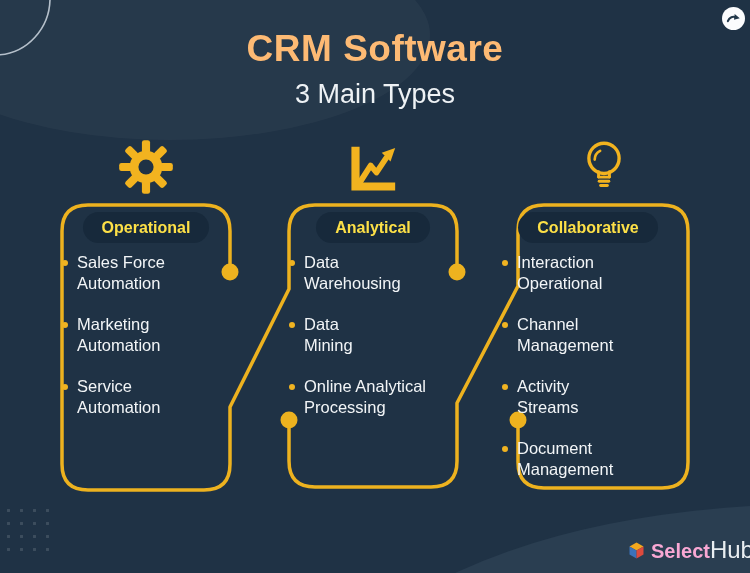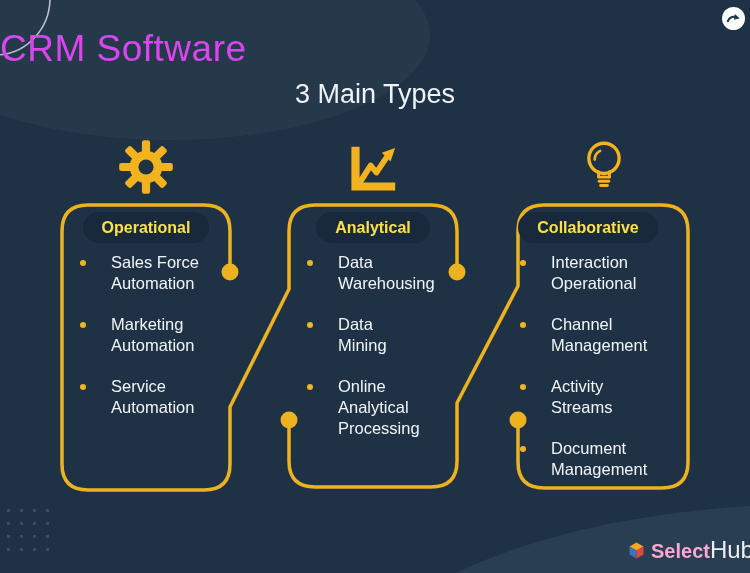--- a/index.html
+++ b/index.html
@@ -14,38 +14,38 @@
   
   .overlay{position:absolute;left:0;top:0;width:750px;height:573px;pointer-events:none;}
   
   .dotgrid{position:absolute;left:2px;top:504px;width:50px;height:54px;
     background-image:radial-gradient(rgba(255,255,255,0.13) 1.4px, transparent 1.7px);
     background-size:13px 13px;}
   
   .corner-btn{position:absolute;left:722px;top:7px;width:23px;height:23px;border:none;padding:0;
     background:transparent;cursor:pointer;}
   
-  .title{position:absolute;top:28px;left:0;width:100%;text-align:left;
-    color:#d946ef;font-size:37px;font-weight:normal;letter-spacing:.5px;}
+  .title{position:absolute;top:28px;left:0;width:100%;text-align:center;
+    color:#fdba74;font-size:37px;font-weight:bold;letter-spacing:.5px;}
   .subtitle{position:absolute;top:79px;left:0;width:100%;text-align:center;
     color:#EEF2F5;font-size:27px;font-weight:400;}
   
   .icon{position:absolute;}
   .icon-1{left:118px;top:139px;}
   .icon-2{left:345px;top:141px;}
   .icon-3{left:575px;top:136px;}
   
   .col{position:absolute;top:212px;width:168px;}
   .col-1{left:62px;}
   .col-2{left:289px;}
   .col-3{left:502px;width:172px;}
   .pillrow{text-align:center;height:31px;margin-bottom:9px;}
   .pill{display:inline-block;background:#17293B;color:#fde047;font-weight:bold;
     font-size:16px;line-height:23px;padding:4px 19px;border-radius:17px;}
-  .item{display:flex;gap:25px;padding-left:18px;margin-bottom:20px;}
+  .item{display:flex;gap:9px;margin-bottom:20px;}
   .bullet{flex:0 0 auto;width:6px;height:6px;border-radius:50%;background:#F0B321;margin-top:8px;}
   .itext{color:#F2F5F7;font-size:16.5px;line-height:21px;white-space:pre-line;}
   
   .brand{position:absolute;left:628px;top:536px;display:flex;align-items:center;gap:6px;}
   .brand-bold{color:#f9a8d4;font-weight:bold;font-size:20px;}
   .brand-light{color:#E9EEF1;font-weight:400;font-size:24px;}
 </style>
 </head>
 <body>
 

